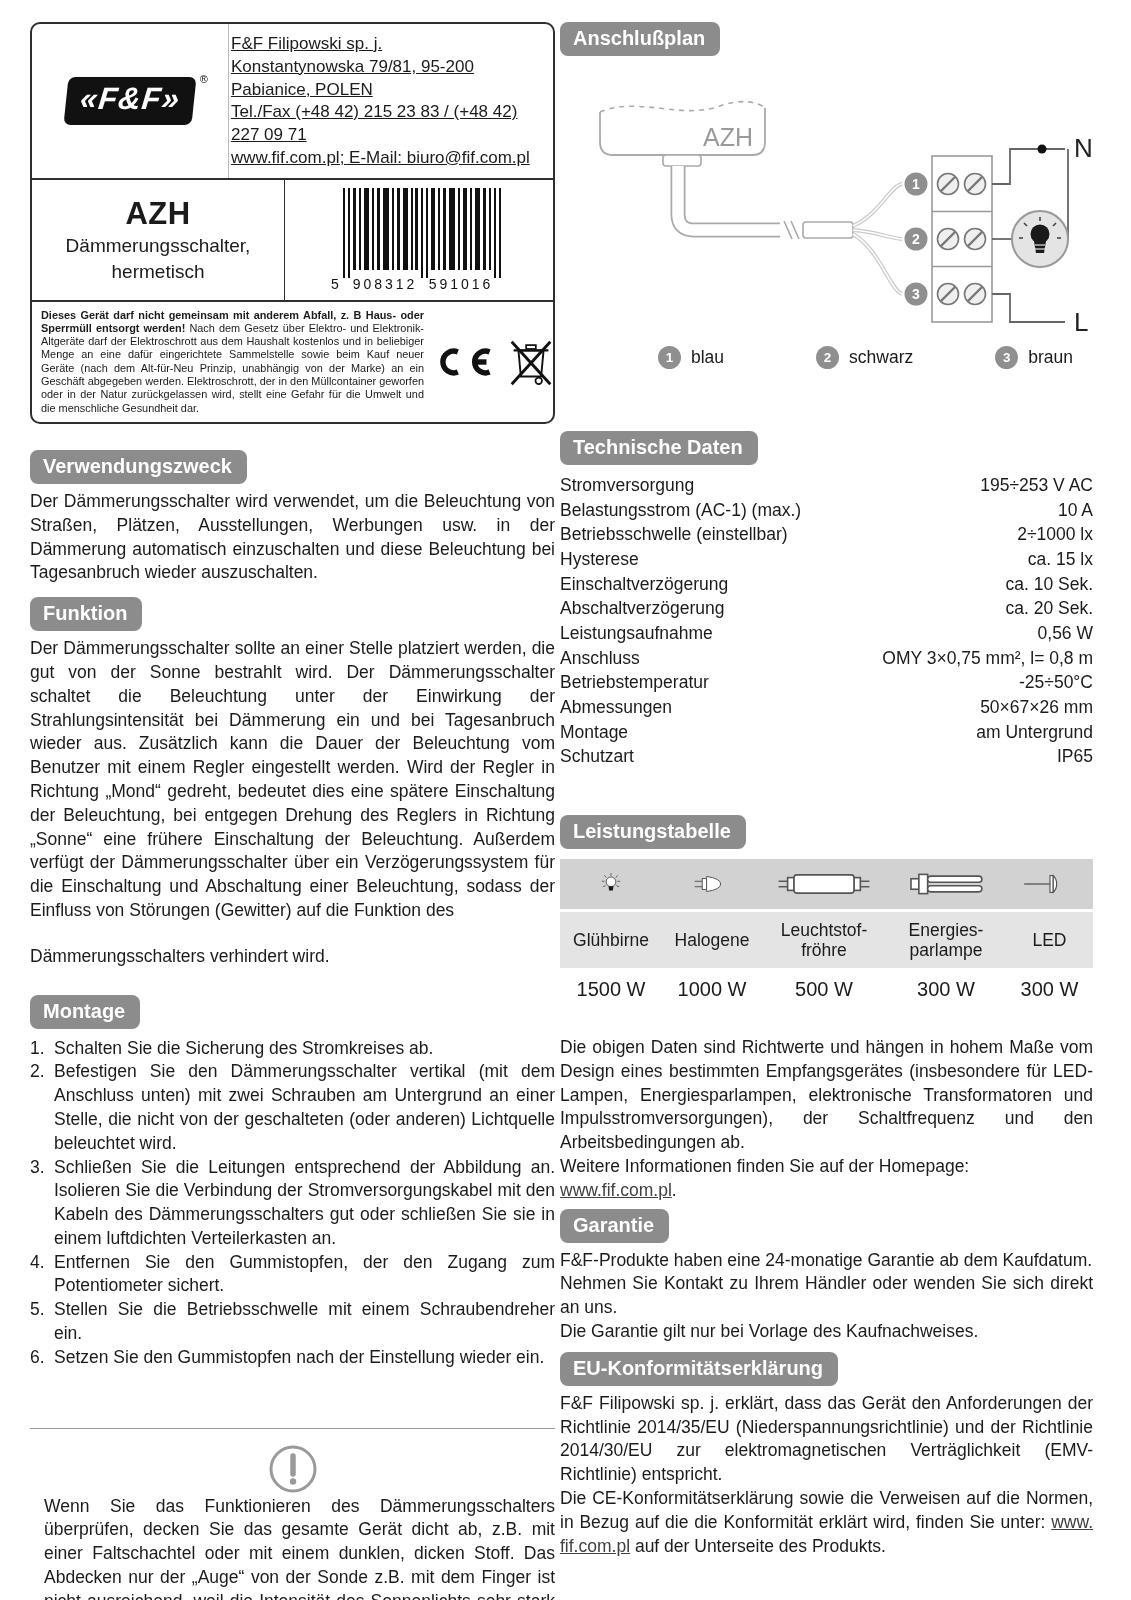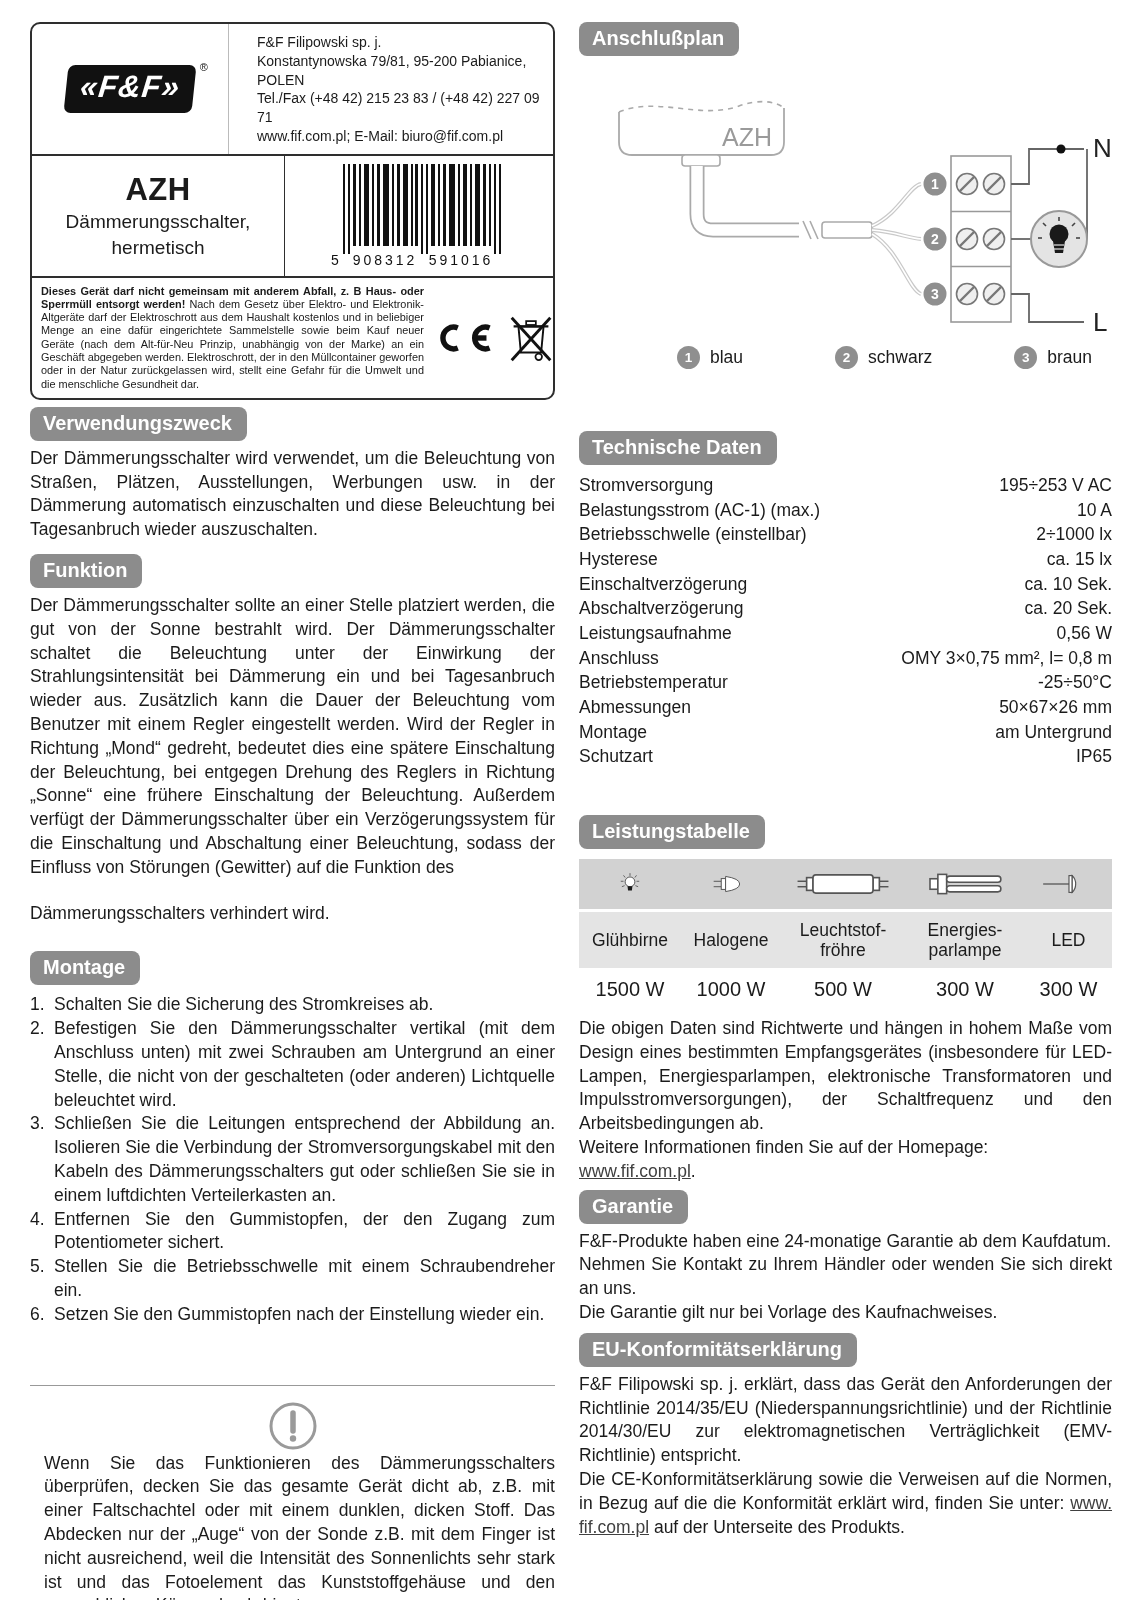--- a/index.html
+++ b/index.html
@@ -2,42 +2,42 @@
 <html><head>
 <meta charset="utf-8">
 <style>
   * { margin:0; padding:0; box-sizing:border-box; }
   html,body { background:#fff; }
   body {
     width:1131px; height:1600px; position:relative; overflow:hidden;
     font-family:"Liberation Sans", sans-serif; color:#1b1b1b;
   }
   .col-left  { position:absolute; left:30px;  top:22px; width:525px; }
-  .col-right { position:absolute; left:579px; top:22px; width:533px; }
+  .col-right { position:absolute; left:560px; top:22px; width:533px; }
 
   
   .badge {
     display:inline-block; background:#8c8c8c; color:#fff; font-weight:bold;
     font-size:20px; line-height:1; padding:6px 15px 8px 13px; border-radius:8px;
   }
 
   p.body, .just { font-size:17.5px; line-height:1.36; text-align:justify; }
 
   
   .infobox { border:2px solid #2e2e2e; border-radius:10px; overflow:hidden; background:#fff; }
   .ib-row { display:flex; align-items:stretch; }
   .ib-row + .ib-row { border-top:2px solid #2e2e2e; }
   .logo-cell { width:196px; display:flex; align-items:center; justify-content:center; padding:14px 0; }
   .logo-wrap { position:relative; }
   .logo-box {
     background:#111; color:#fff; border-radius:7px; transform:skewX(-6deg);
     padding:4px 14px 8px; font-weight:bold; font-style:italic; font-size:31px; letter-spacing:1px;
   }
   .logo-reg { position:absolute; top:-4px; right:-14px; font-size:11px; color:#111; }
-  .addr-cell { flex:1; border-left:1.5px solid #bbb; padding:9px 10px 8px 28px; font-size:14px; line-height:1.34; }
+  .addr-cell { flex:1; border-left:1.5px solid #bbb; padding:9px 10px 8px 2px; font-size:17px; line-height:1.34;text-decoration:underline; }
   .prod-cell { width:252px; text-align:center; padding:16px 6px 12px; }
   .prod-code { font-size:31px; font-weight:bold; letter-spacing:.5px; }
   .prod-name { font-size:19px; line-height:1.3; margin-top:2px; }
   .bc-cell { flex:1; border-left:1.5px solid #2e2e2e; display:flex; align-items:center; justify-content:center; padding:8px 4px; }
   .disp-cell { width:400px; padding:7px 8px 7px 9px; font-size:10.9px; line-height:1.22; text-align:justify; }
   .icons-cell { flex:1; display:flex; align-items:center; justify-content:center; gap:14px; }
 
   
   .step { display:flex; font-size:17.5px; line-height:1.36; }
   .step .num { width:24px; flex:none; }
@@ -63,21 +63,21 @@
   .row-vals  { height:42px; font-size:20px; }
   .pre { white-space:pre-line; }
 
   .link { text-decoration:underline; color:#404040; cursor:pointer; }
   .legend { display:flex; margin-top:6px; padding-left:98px; gap:0; font-size:17.5px; align-items:center;}
   .leg-item { display:flex; align-items:center; }
   .leg-num { width:23px; height:23px; border-radius:50%; background:#8f8f8f; color:#fff; font-size:13.5px;
              font-weight:bold; display:flex; align-items:center; justify-content:center; margin-right:10px; }
   .leg-gap1{ margin-left:0 } .leg-gap2{ margin-left:92px } .leg-gap3{ margin-left:82px }
 
-  .mt6{margin-top:6px}.mt8{margin-top:8px}.mt10{margin-top:7px}.mt12{margin-top:12px}
+  .mt6{margin-top:6px}.mt8{margin-top:8px}.mt10{margin-top:26px}.mt12{margin-top:12px}
   svg text { font-family:"Liberation Sans", sans-serif; }
 </style>
 </head>
 <body>
 
 <div class="col-left">
 
   <div class="infobox">
     <div class="ib-row">
       <div class="logo-cell">

